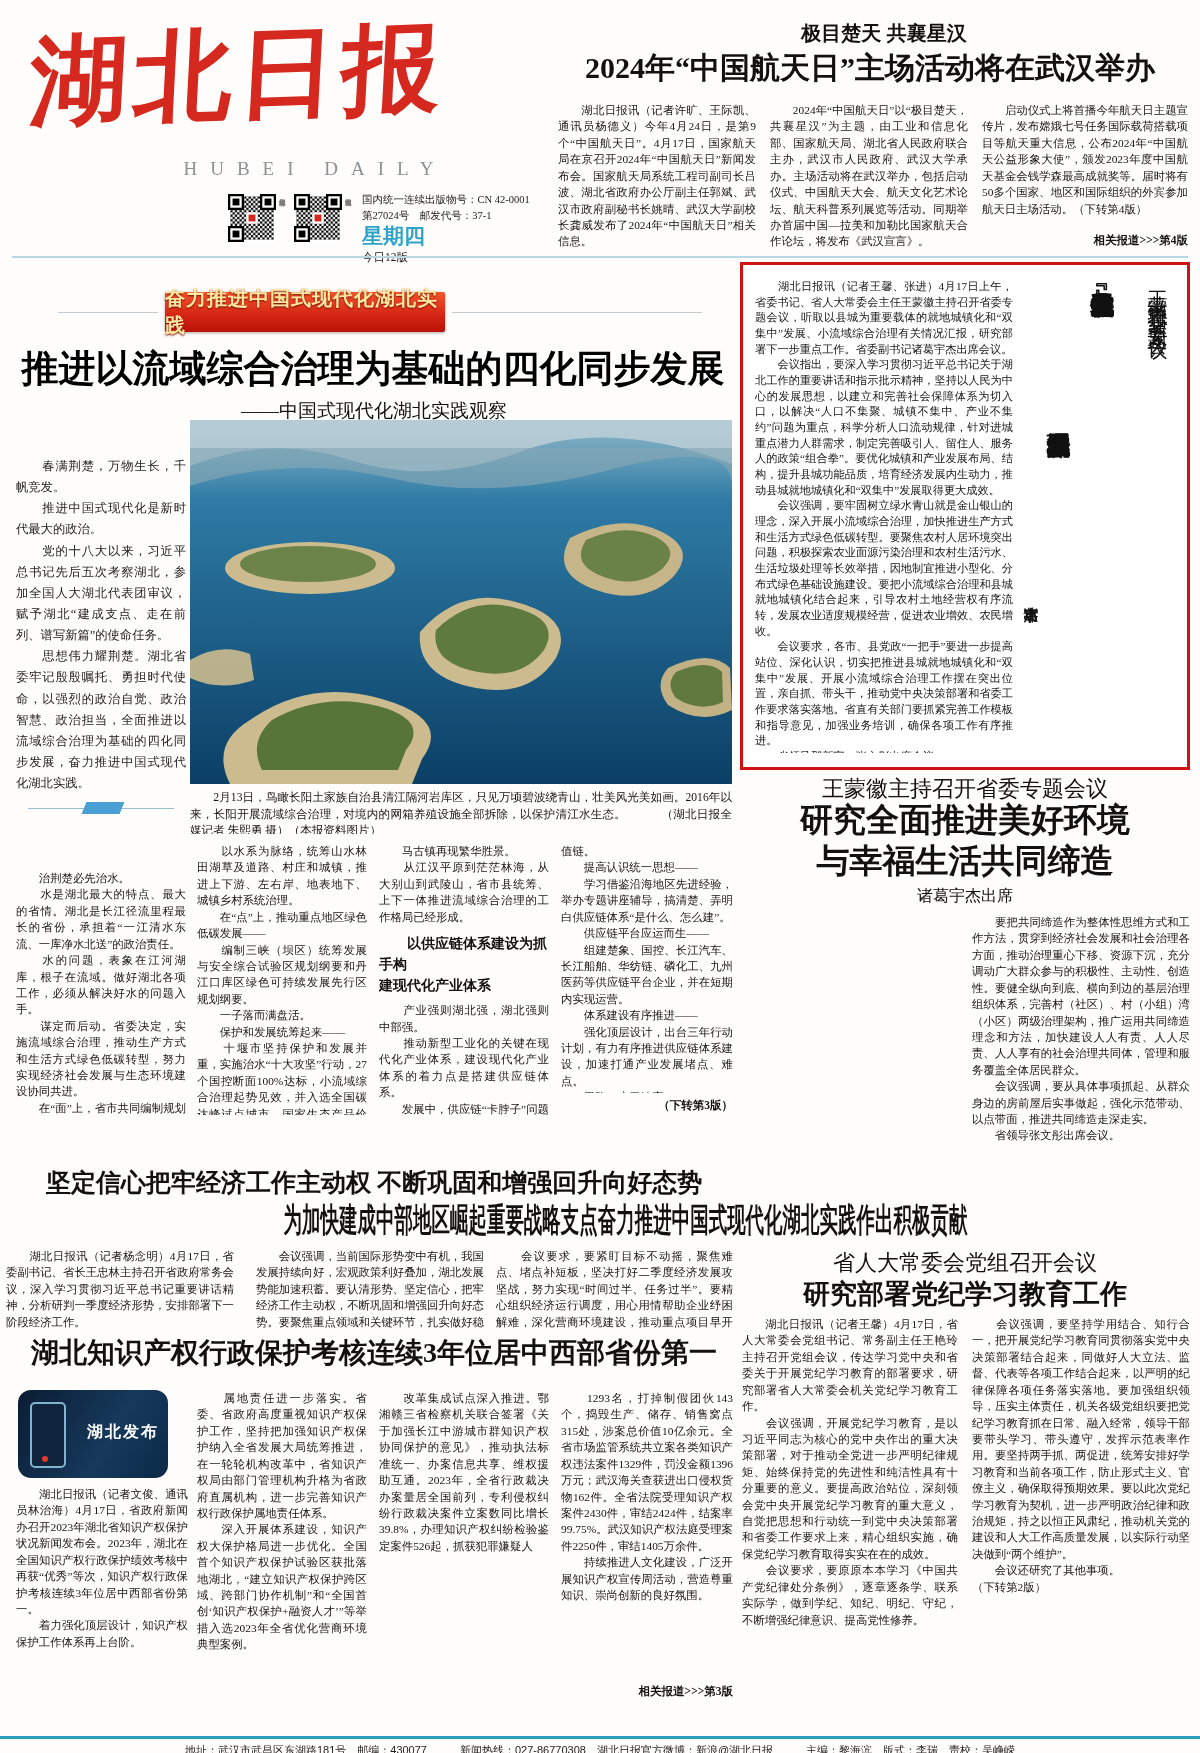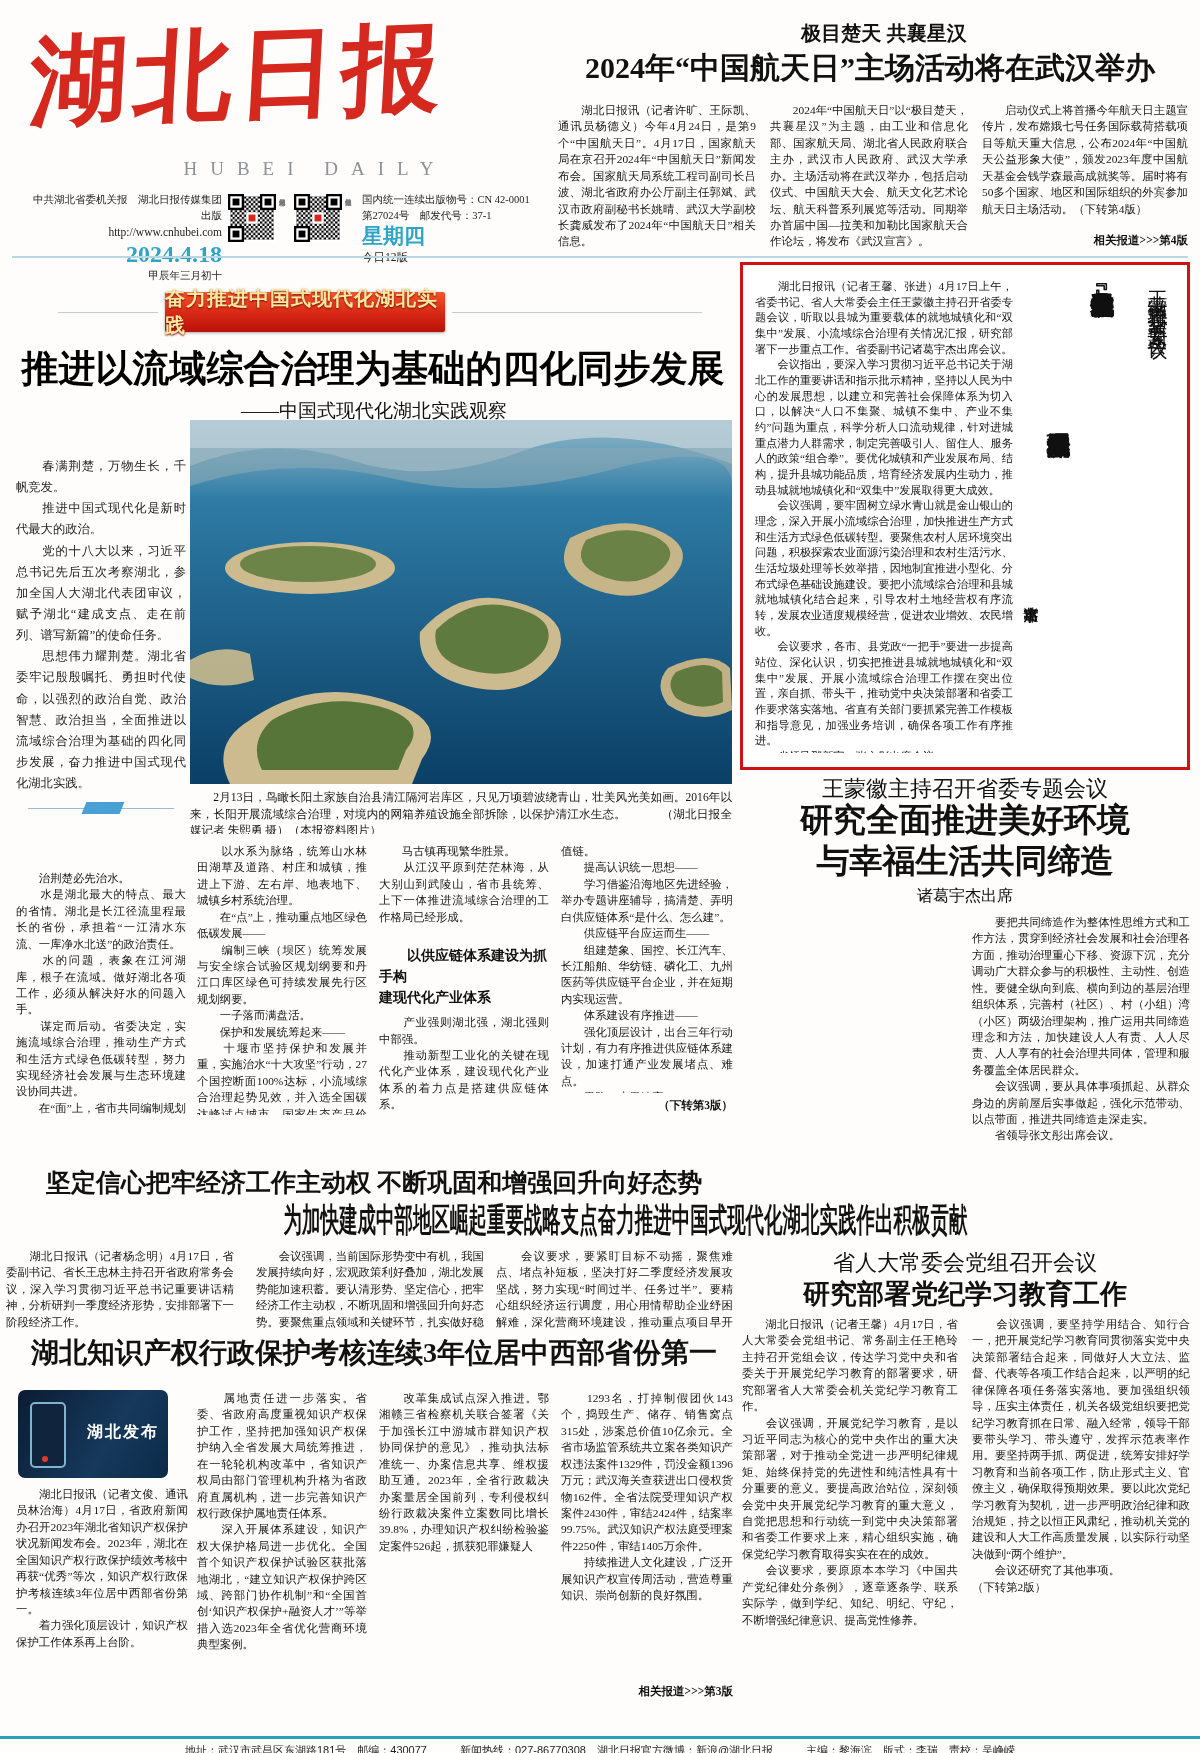--- a/index.html
+++ b/index.html
@@ -24,43 +24,37 @@
   .banner{background:linear-gradient(180deg,#f4562c 0%,#d62715 55%,#b91108 100%);
           border-radius:2px;box-shadow:0 1px 3px rgba(0,0,0,.35);
           display:flex;align-items:center;justify-content:center;}
   .banner span{color:#ffe9a0;font-size:20px;font-weight:bold;text-shadow:0 1px 2px #7a0c05;letter-spacing:1px;}
   .deco-line{height:1px;background:#c2ccd2;}
   .feature-head{font-size:37px;font-weight:900;letter-spacing:0;color:#000;white-space:nowrap;}
   .sec-title{font-weight:bold;font-size:14.5px;line-height:1.5;white-space:pre-line;}
   .vert{writing-mode:vertical-rl;}
   .redbox{border:3px solid #cf1312;background:#fff;}
   .turn{font-weight:bold;font-size:11.5px;}
-  .thumb{background:linear-gradient(120deg,#0b1c33,#16395c 60%,#0b2a47);border-radius:7px;position:relative;overflow:hidden;}
+  .thumb{background:linear-gradient(120deg,#0b1c33,#16395c 60%,#0b2a47);border-radius:13px;position:relative;overflow:hidden;}
   .thumb-label{position:absolute;right:9px;top:32px;color:#fff;font-weight:bold;font-size:16px;letter-spacing:2px;}
   .thumb-phone{position:absolute;left:12px;top:12px;width:32px;height:62px;border:2px solid #7fb3cf;border-radius:5px;background:#10253d;}
   .thumb-dot{position:absolute;left:24px;top:66px;width:6px;height:6px;border-radius:50%;background:#e03a2a;}
   .footer-line{background:#2b9fb5;height:3px;}
   .footer-txt{font-size:11px;color:#222;font-family:"Liberation Sans",sans-serif;}
 </style>
 </head>
 <body>
 
 <div class="page">
 
   <div class="abs" style="left:30px;top:20px;width:540px;height:135px;">
     <div class="logo">湖北日报</div>
   </div>
   <div class="abs c logo-en" style="left:140px;top:158px;width:350px;">HUBEI DAILY</div>
 
-  <div class="abs r mast-small" style="left:30px;top:192px;width:192px;">
-    <div>中共湖北省委机关报　湖北日报传媒集团出版</div>
-    <div style="font-size:11.5px;">http://www.cnhubei.com</div>
-    <div class="blue-date" style="font-size:24px;line-height:1.15;">2024.4.18</div>
-    <div>甲辰年三月初十</div>
-  </div>
 
   <svg class="abs qr" style="left:228px;top:194px;" viewBox="0 0 21 21">
     <defs>
       <pattern id="qrp" width="2" height="2" patternUnits="userSpaceOnUse">
         <rect width="1" height="1" fill="#000"></rect>
           <rect x="1" y="1" width="1" height="1" fill="#000"></rect>
       </pattern>
     </defs>
     <rect width="21" height="21" fill="#fff"></rect>
     <rect x="1" y="1" width="19" height="19" fill="url(#qrp)"></rect>
@@ -179,21 +173,21 @@
 　　在“点”上，推动重点地区绿色低碳发展——
 　　编制三峡（坝区）统筹发展与安全综合试验区规划纲要和丹江口库区绿色可持续发展先行区规划纲要。
 　　一子落而满盘活。
 　　保护和发展统筹起来——
 　　十堰市坚持保护和发展并重，实施治水“十大攻坚”行动，27个国控断面100%达标，小流域综合治理起势见效，并入选全国碳达峰试点城市、国家生态产品价值实现机制试点城市。
 　　保护得越好、发展得越好的良性循环正在形成——
 　　赤壁市羊楼洞港流域在流域治理中，探索“守护一库清水、培育一个产业、打造一片田园、繁荣一座小镇”，茶</div>
   <div class="abs" style="left:379px;top:843px;width:170px;height:272px;overflow:hidden;">
     <div class="body-txt" style="height:auto;">　　马古镇再现繁华胜景。
 　　从江汉平原到茫茫林海，从大别山到武陵山，省市县统筹、上下一体推进流域综合治理的工作格局已经形成。</div>
-    <div class="sans sec-title" style="margin:20px 0 6px 0;font-size:14px;">　　以供应链体系建设为抓手构
+    <div class="sans sec-title" style="margin:8px 0 6px 0;font-size:14px;">　　以供应链体系建设为抓手构
 建现代化产业体系</div>
     <div class="body-txt" style="height:auto;">　　产业强则湖北强，湖北强则中部强。
 　　推动新型工业化的关键在现代化产业体系，建设现代化产业体系的着力点是搭建供应链体系。
 　　发展中，供应链“卡脖子”问题亟待解决。同时，有效需求不足等问题的重要原因也在于供需错配。
 　　省委审时度势提出，以供应链体系建设为抓手构建现代化产业体系，围绕大宗商品、汽车、纺织、医药等重点领域搭建供应链平台，重塑产业链、提升价</div>
   </div>
   <div class="abs body-txt" style="left:561px;top:843px;width:172px;height:250px;">值链。
 　　提高认识统一思想——
 　　学习借鉴沿海地区先进经验，举办专题讲座辅导，搞清楚、弄明白供应链体系“是什么、怎么建”。
 　　供应链平台应运而生——

